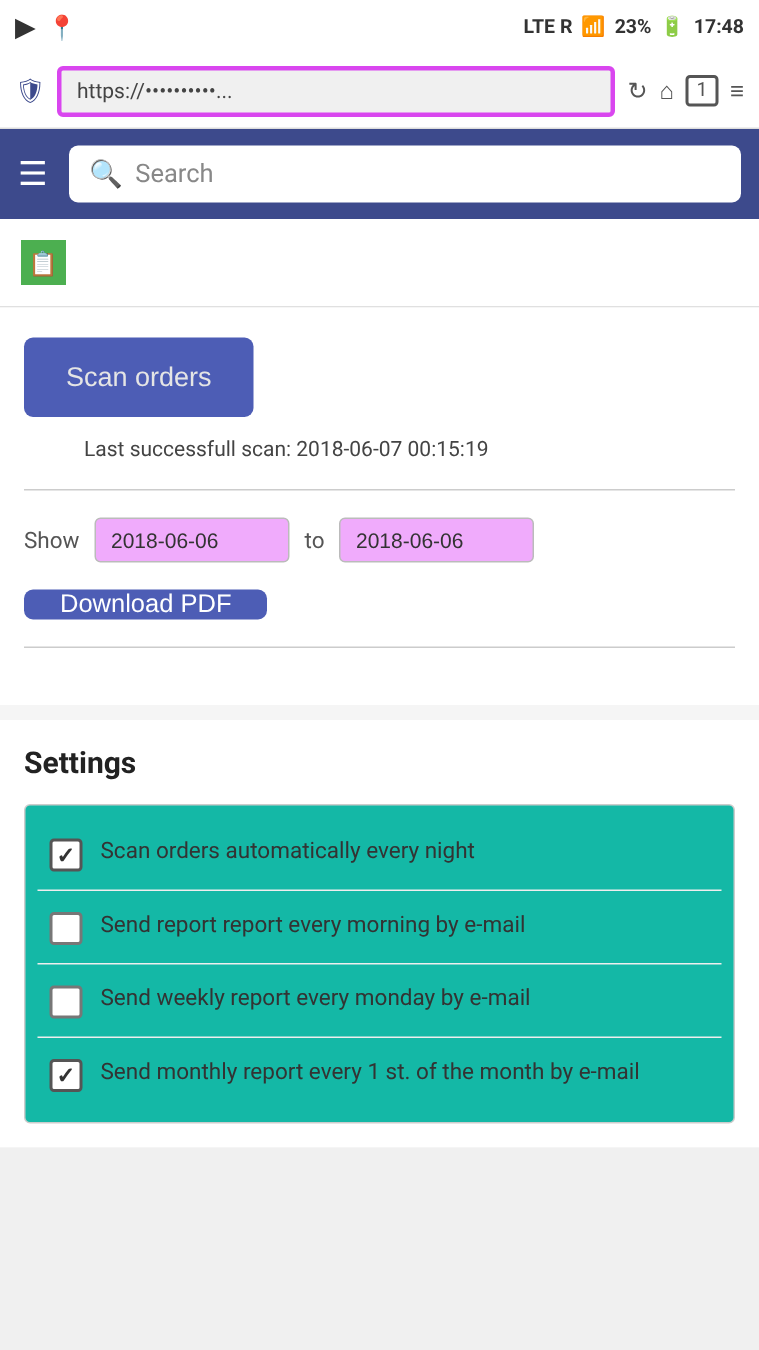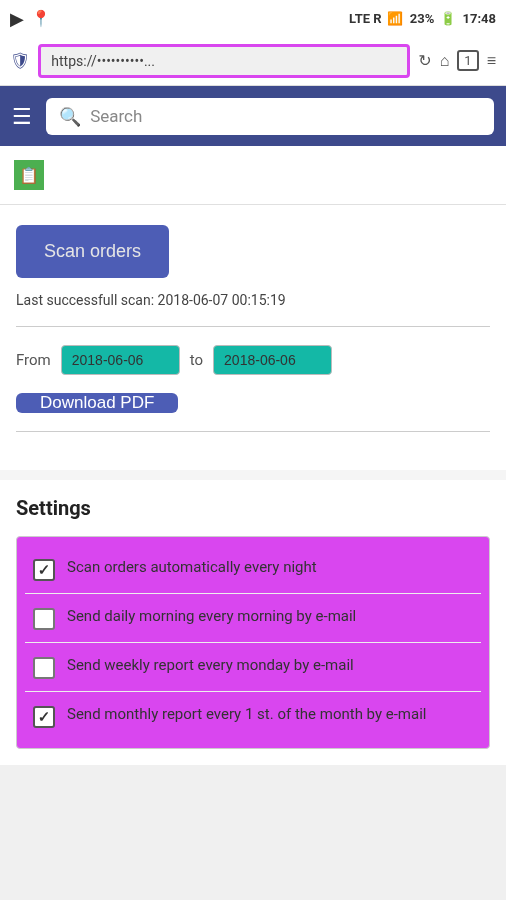--- a/index.html
+++ b/index.html
@@ -114,20 +114,21 @@
       padding: 16px 28px;
       font-size: 18px;
       cursor: pointer;
       font-weight: 500;
     }
 
     .last-scan-text {
       margin-top: 14px;
       font-size: 14px;
       color: #444;
+      margin-left: 40px;
     }
 
     .divider {
       border: none;
       border-top: 1px solid #ccc;
       margin: 18px 0;
     }
 
     .date-range {
       display: flex;
@@ -139,22 +140,22 @@
     .date-label {
       font-size: 15px;
       color: #555;
     }
     .date-input {
       border: 1px solid #bbb;
       border-radius: 4px;
       padding: 6px 10px;
       font-size: 14px;
       color: #333;
-      background: #14b8a6;
-      width: 119px;
+      background: #f0abfc;
+      width: 130px;
     }
 
     .action-btns {
       display: flex;
       gap: 14px;
       flex-wrap: wrap;
     }
     .show-report-btn {
       background: #4d5db5;
       color: #fff;
@@ -185,21 +186,21 @@
       font-size: 20px;
       font-weight: bold;
       color: #222;
       margin-bottom: 16px;
     }
 
     .settings-card {
       border: 1px solid #ccc;
       border-radius: 4px;
       padding: 8px 8px;
-      background: #d946ef;
+      background: #14b8a6;
     }
 
     .setting-item {
       display: flex;
       align-items: flex-start;
       gap: 12px;
       padding: 12px 8px;
       border-bottom: 1px solid #eee;
     }
     .setting-item:last-child { border-bottom: none; }
@@ -290,21 +291,21 @@
     
     <button class="scan-btn">Scan orders</button>
 
     
     <div class="last-scan-text">Last successfull scan: 2018-06-07 00:15:19</div>
 
     <hr class="divider">
 
     
     <div class="date-range">
-      <span class="date-label">From</span>
+      <span class="date-label">Show</span>
       <input class="date-input" type="text" value="2018-06-06" style="">
       <span class="date-label">to</span>
       <input class="date-input" type="text" value="2018-06-06" style="">
     </div>
 
     
     <div class="action-btns">
       <button class="download-pdf-btn">Download PDF</button>
     </div>
 
@@ -316,21 +317,21 @@
 
     <div class="settings-card">
 
       <div class="setting-item">
         <div class="checkbox checked"></div>
         <span class="setting-label">Scan orders automatically every night</span>
       </div>
 
       <div class="setting-item">
         <div class="checkbox"></div>
-        <span class="setting-label">Send daily morning every morning by e-mail</span>
+        <span class="setting-label">Send report report every morning by e-mail</span>
       </div>
 
       <div class="setting-item">
         <div class="checkbox"></div>
         <span class="setting-label">Send weekly report every monday by e-mail</span>
       </div>
 
       <div class="setting-item">
         <div class="checkbox checked"></div>
         <span class="setting-label">Send monthly report every 1 st. of the month by e-mail</span>

